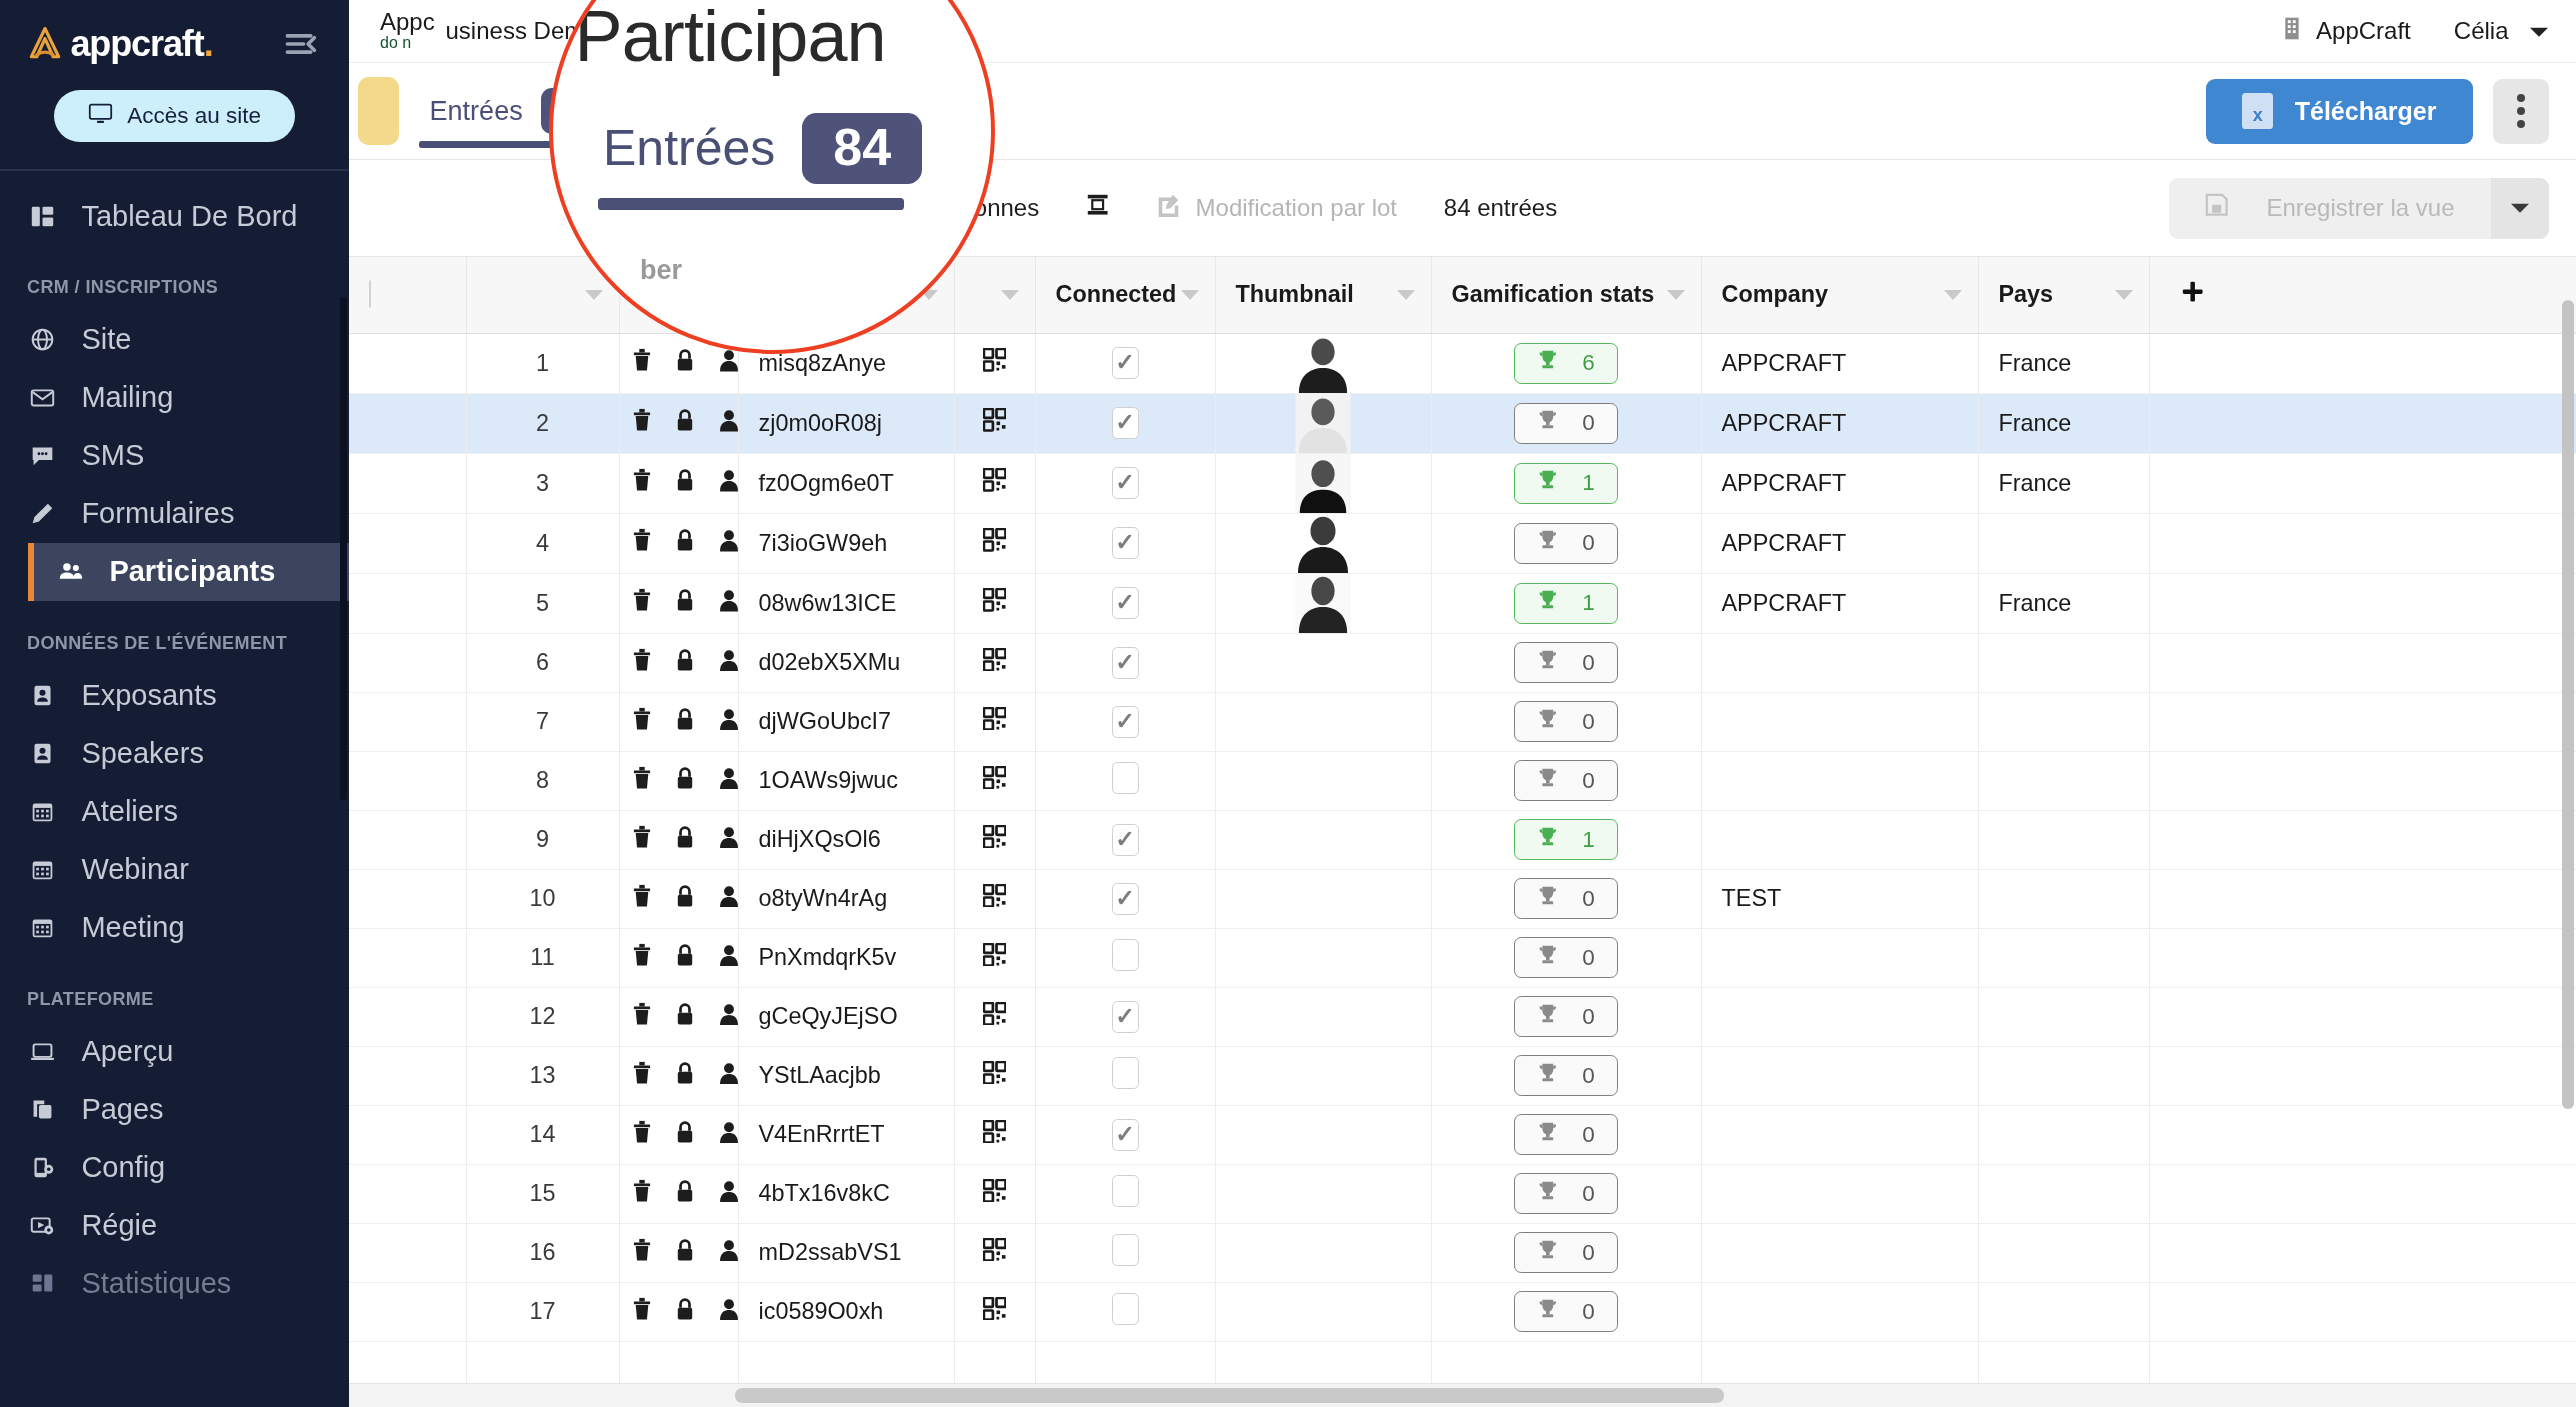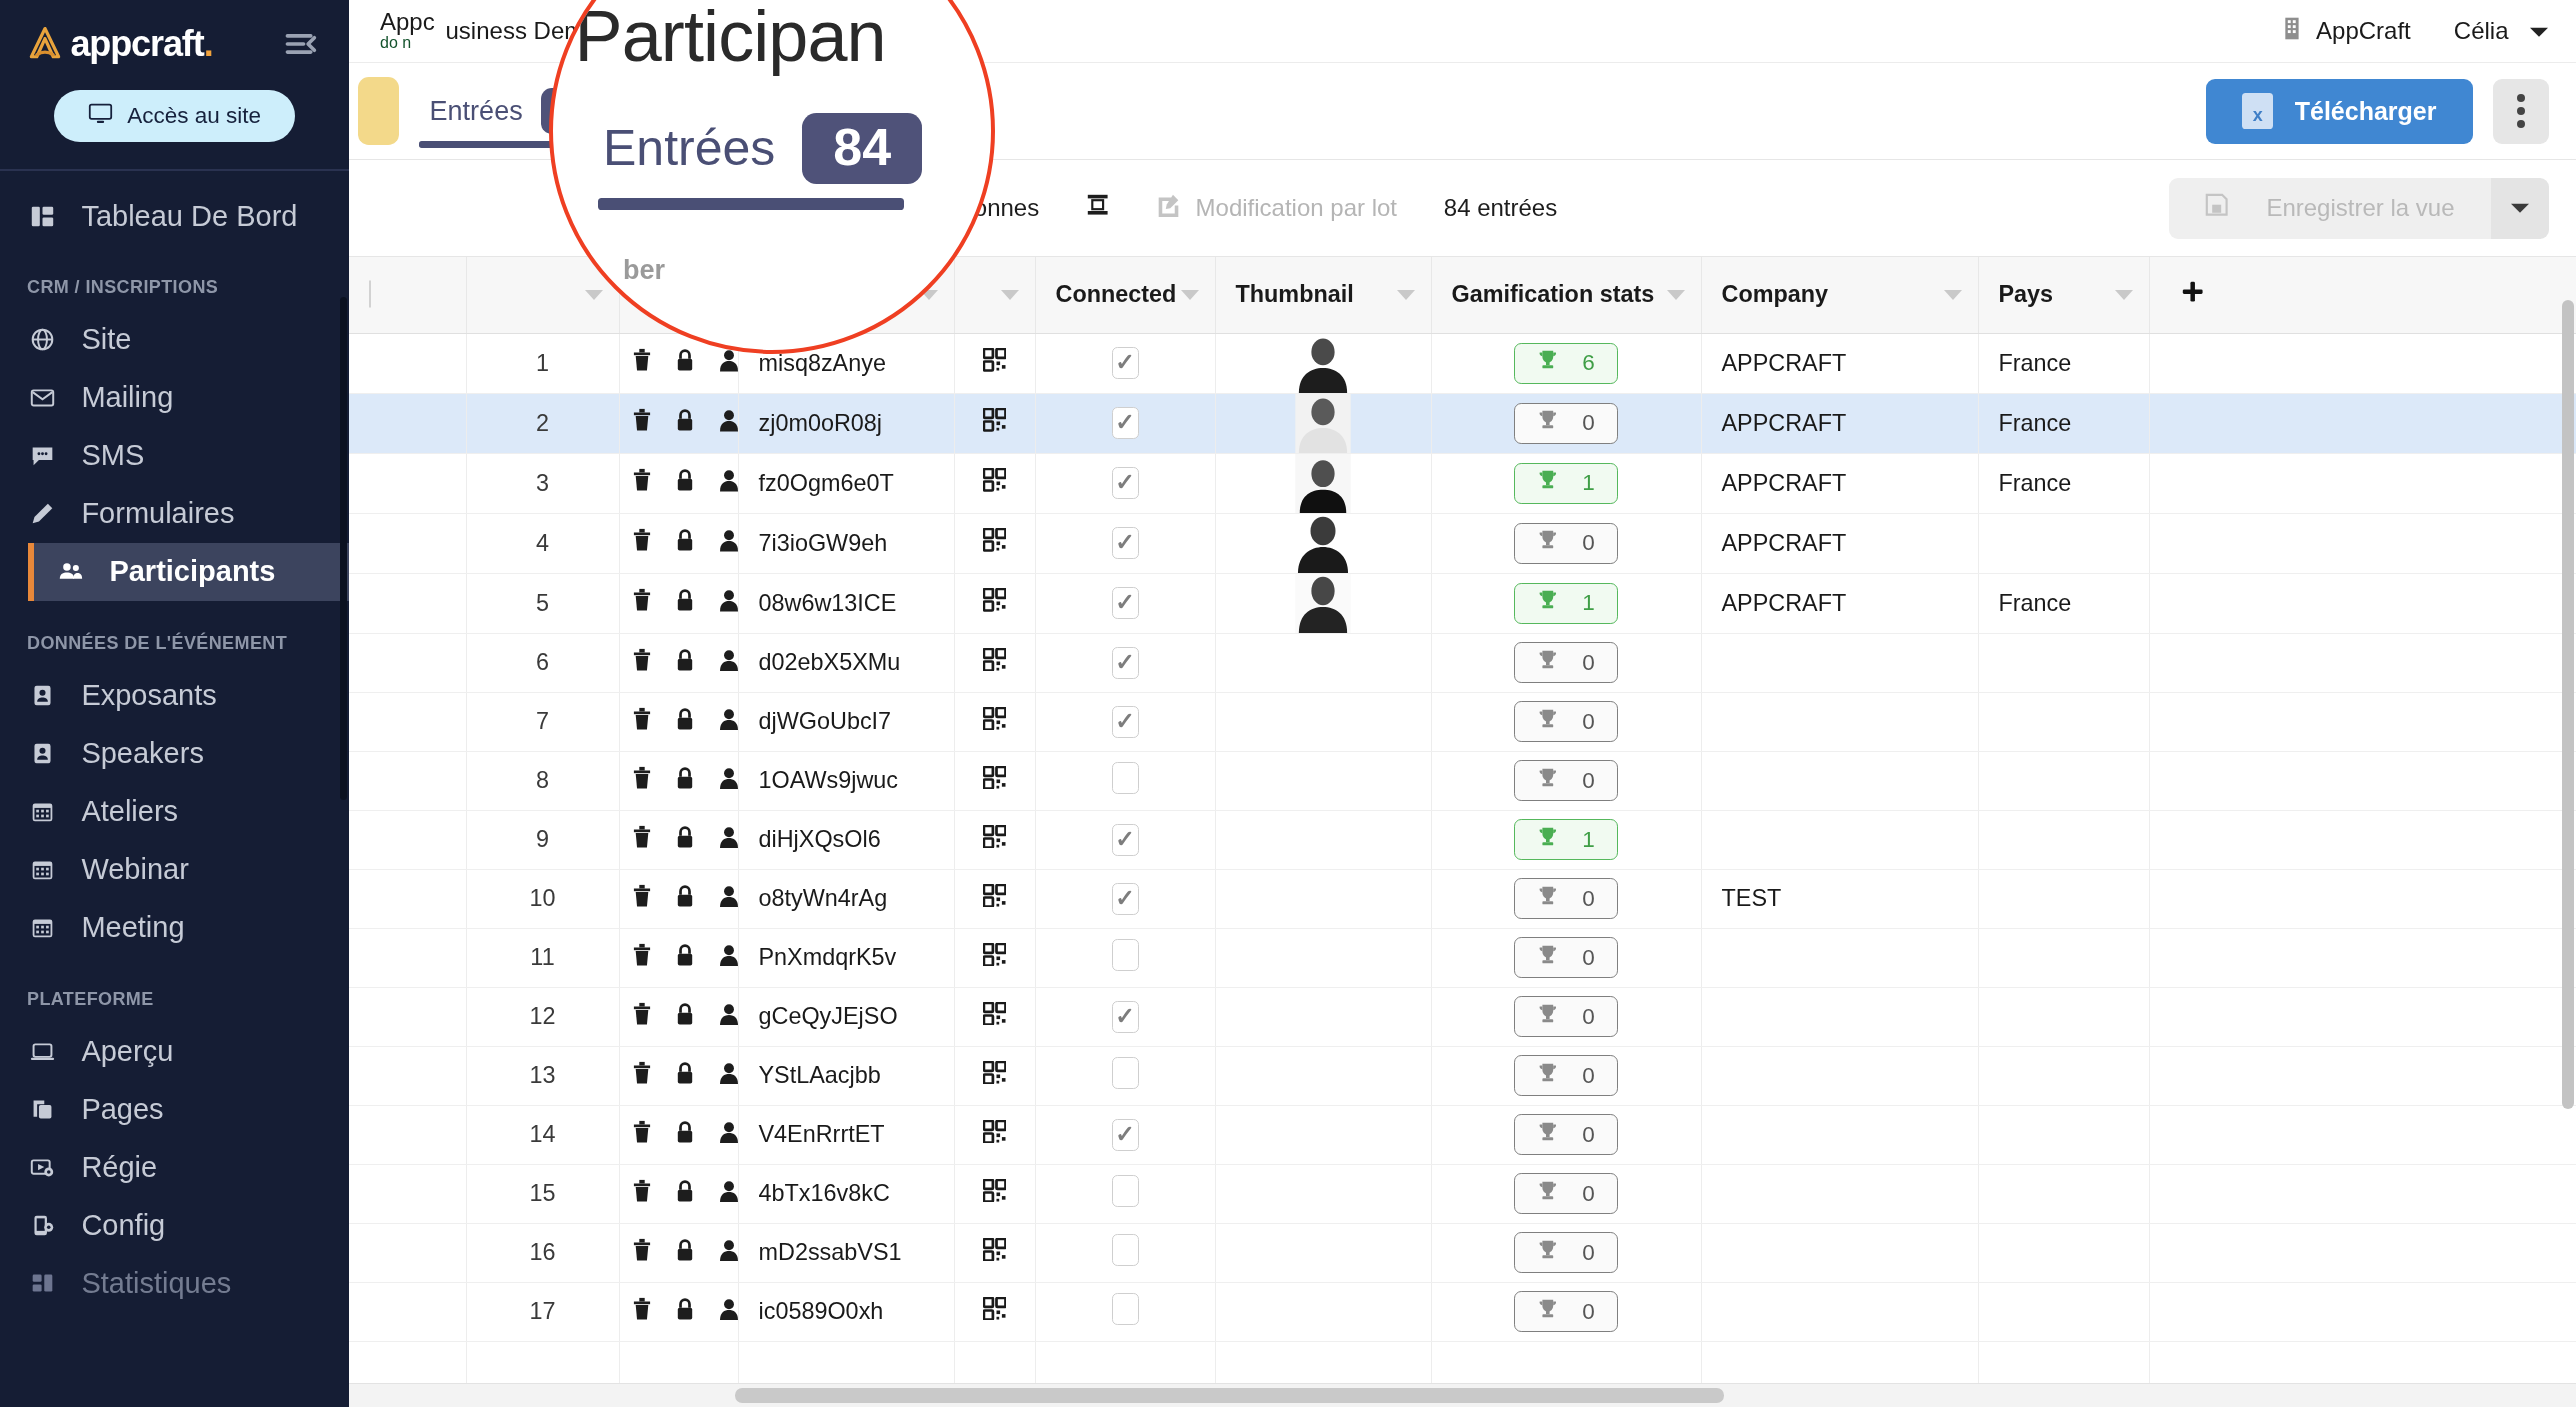--- a/index.html
+++ b/index.html
@@ -256,21 +256,21 @@
   .mag-tab-label { font-size: 50px; color: #4a4f75; }
   .mag-tab-badge {
     background: #4f5279; color: #fff; border-radius: 14.4px;
     font-size: 52px; font-weight: bold; padding: 5.4px 31px; line-height: 1.15;
   }
   .mag-underline {
     position: absolute; left: 45px; top: 286px; width: 306px; height: 11.7px;
     background: #4a4f75; border-radius: 3.6px;
   }
   .mag-label-bottom {
-    position: absolute; left: 70px; top: 343px;
+    position: absolute; left: 87px; top: 343px;
     font-size: 27px; color: #9a9a9a; font-weight: bold;
   }
 </style>
 </head>
 <body>
 
 <aside class="sidebar">
   <div class="sidebar-top">
     <div class="brand-row">
       <div class="brand">
@@ -470,39 +470,39 @@
           <path d="M4 4 H16 V8 H8 V22 H4 Z" fill="#c6cbd6"></path>
           <rect x="10" y="9" width="14" height="15" rx="2" fill="#c6cbd6"></rect>
         </svg>
       </span>
       <span>Pages</span>
     </div>
 
     <div class="nav-item">
       <span class="nav-ico">
         <svg viewBox="0 0 28 28" width="25" height="25">
+          <rect x="5" y="3" width="14" height="22" rx="2.5" fill="#c6cbd6"></rect>
+          <rect x="7.5" y="6" width="9" height="14" fill="#151d34"></rect>
+          <circle cx="21" cy="16" r="5" fill="#c6cbd6"></circle>
+          <circle cx="21" cy="16" r="2" fill="#151d34"></circle>
+        </svg>
+      </span>
+      <span>Config</span>
+    </div>
+
+    <div class="nav-item">
+      <span class="nav-ico">
+        <svg viewBox="0 0 28 28" width="25" height="25">
           <rect x="2" y="6" width="20" height="15" rx="2" fill="none" stroke="#c6cbd6" stroke-width="2.2"></rect>
           <path d="M9 10 L16 13.5 L9 17 Z" fill="#c6cbd6"></path>
           <circle cx="21" cy="19" r="5" fill="#c6cbd6"></circle>
           <circle cx="21" cy="19" r="2" fill="#151d34"></circle>
         </svg>
       </span>
       <span>Régie</span>
-    </div>
-
-    <div class="nav-item">
-      <span class="nav-ico">
-        <svg viewBox="0 0 28 28" width="25" height="25">
-          <rect x="5" y="3" width="14" height="22" rx="2.5" fill="#c6cbd6"></rect>
-          <rect x="7.5" y="6" width="9" height="14" fill="#151d34"></rect>
-          <circle cx="21" cy="16" r="5" fill="#c6cbd6"></circle>
-          <circle cx="21" cy="16" r="2" fill="#151d34"></circle>
-        </svg>
-      </span>
-      <span>Config</span>
     </div>
 
     <div class="nav-item dim">
       <span class="nav-ico">
         <svg viewBox="0 0 28 28" width="25" height="25">
           <rect x="3" y="4" width="10" height="8" rx="1.5" fill="#6d7590"></rect>
           <rect x="16" y="4" width="9" height="19" rx="1.5" fill="#6d7590"></rect>
           <rect x="3" y="15" width="10" height="8" rx="1.5" fill="#6d7590"></rect>
         </svg>
       </span>

